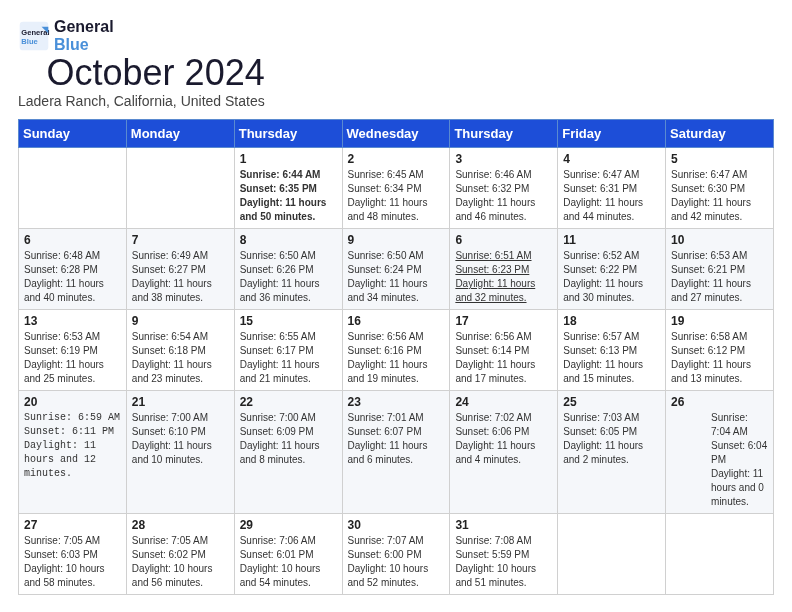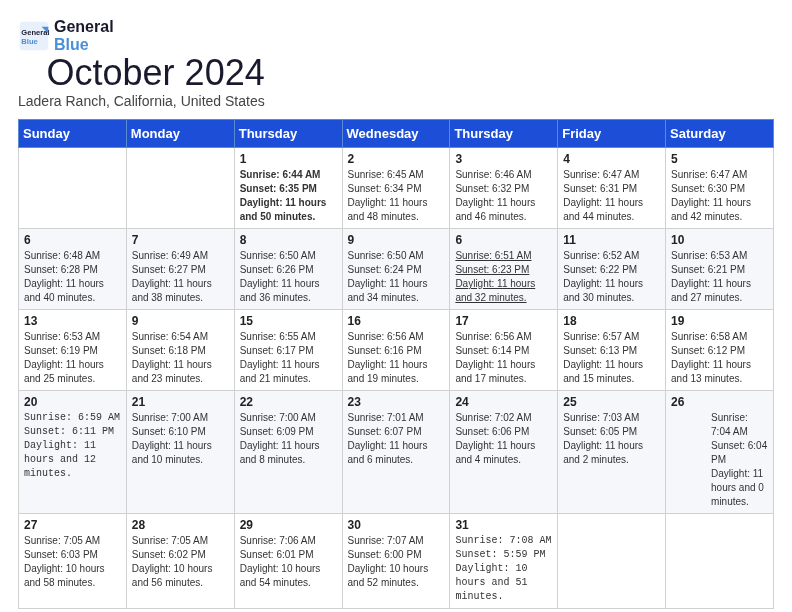--- a/index.html
+++ b/index.html
@@ -322,21 +322,21 @@
 Daylight: 10 hours and 54 minutes.</div>
           </td>
           <td>
             <span class="day-num">30</span>
             <div class="cell-info" style="white-space: pre-line;">Sunrise: 7:07 AM
 Sunset: 6:00 PM
 Daylight: 10 hours and 52 minutes.</div>
           </td>
           <td>
             <span class="day-num">31</span>
-            <div class="cell-info" style="white-space: pre-line; font-family: Liberation Mono, monospace;">Sunrise: 7:08 AM
+            <div class="cell-info" style="white-space: pre-line;">Sunrise: 7:08 AM
 Sunset: 5:59 PM
 Daylight: 10 hours and 51 minutes.</div>
           </td>
           <td class="empty"></td>
           <td class="empty"></td>
         </tr>
       </tbody>
   </table>
 </div>
 

